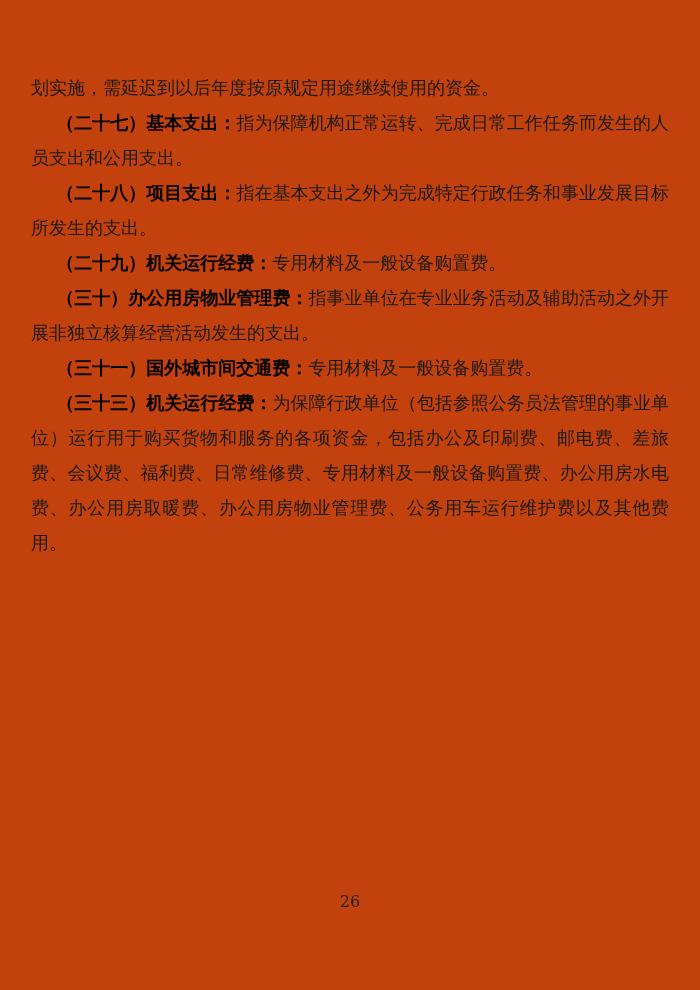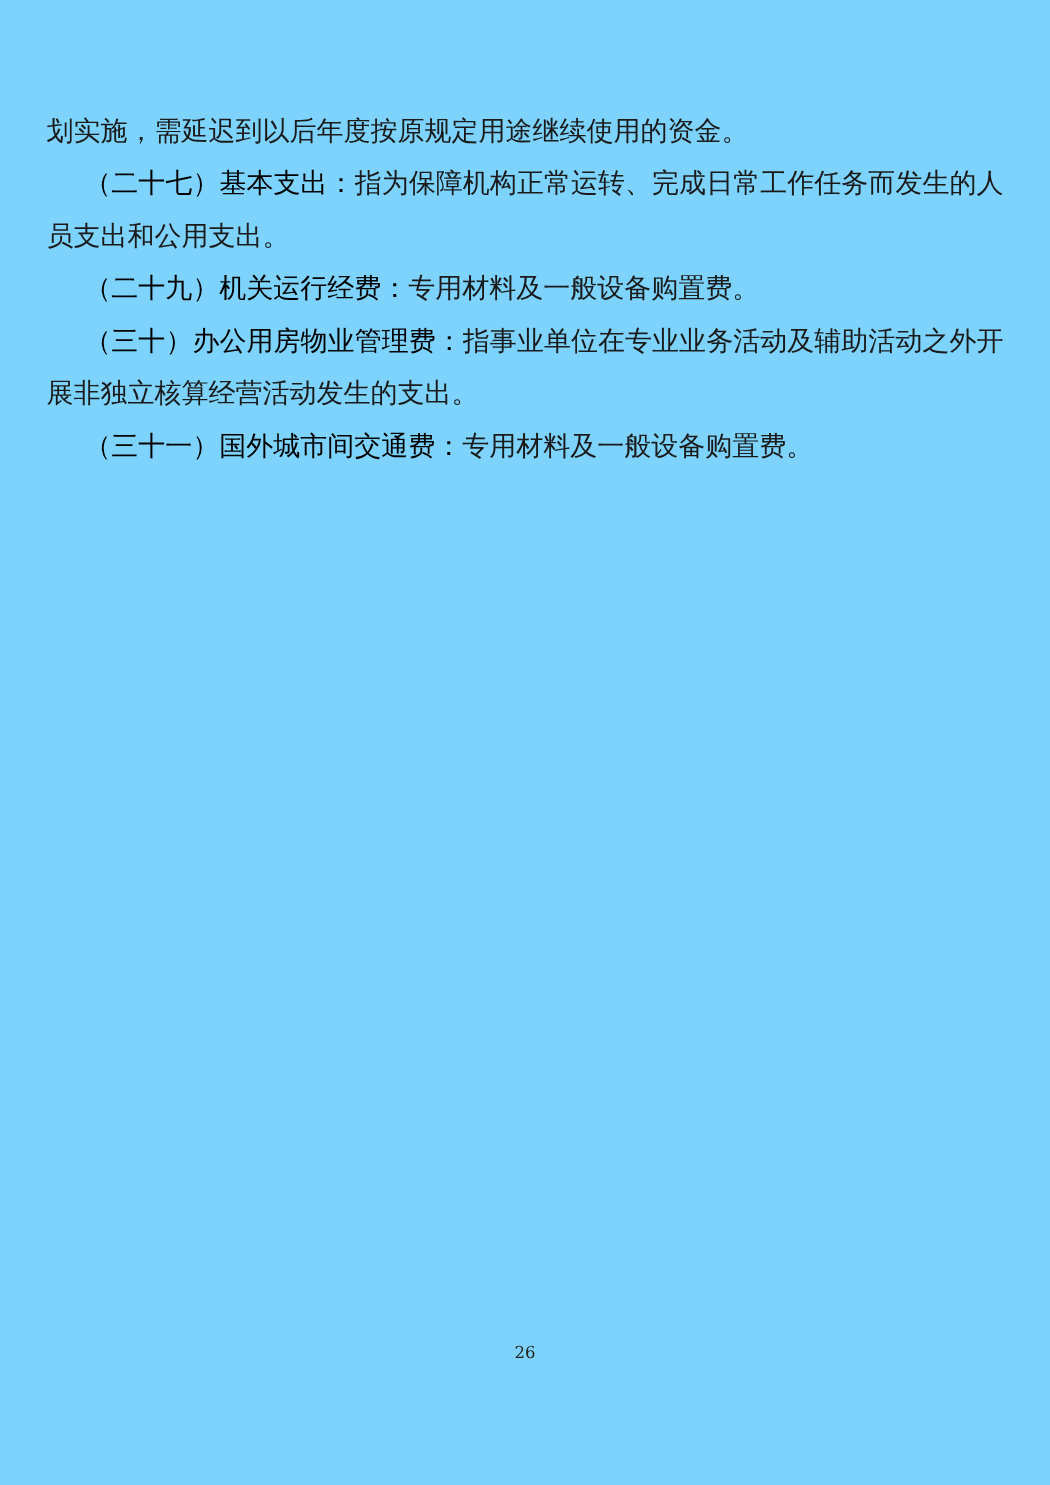--- a/index.html
+++ b/index.html
@@ -4,21 +4,21 @@
 <style>
   html, body {
     margin: 0;
     padding: 0;
     background: #ffffff;
   }
   .page {
     position: relative;
     width: 700px;
     height: 990px;
-    background: #7dd3fc;
+    background: #c2410c;
     overflow: hidden;
     color: #1a1a1a;
     font-family: "DejaVu Serif", "Liberation Serif", serif;
   }
   .text-block {
     position: absolute;
     left: 31px;
     top: 70px;
     width: 638px;
     font-size: 18px;
@@ -28,44 +28,46 @@
   }
   p.para {
     margin: 0;
     padding: 0;
   }
   p.para.indent {
     text-indent: 1.4em;
   }
   .term {
     font-family: "DejaVu Sans", "Liberation Sans", sans-serif;
-    font-weight: 400;
+    font-weight: 700;
     color: #000000;
   }
   .definition {
     font-weight: 400;
   }
   .footer {
     position: absolute;
     top: 893px;
     left: 0;
     width: 700px;
     text-align: center;
-    font-size: 11px;
+    font-size: 16px;
     line-height: 18px;
     color: #222222;
   }
 </style>
 </head>
 <body>
 
 <div class="page">
   <div class="text-block" id="text-block">
       <p class="para"><span class="definition">划实施，需延迟到以后年度按原规定用途继续使用的资金。</span></p>
       <p class="para indent"><span class="term">（二十七）基本支出：</span><span class="definition">指为保障机构正常运转、完成日常工作任务而发生的人员支出和公用支出。</span></p>
+      <p class="para indent"><span class="term">（二十八）项目支出：</span><span class="definition">指在基本支出之外为完成特定行政任务和事业发展目标所发生的支出。</span></p>
       <p class="para indent"><span class="term">（二十九）机关运行经费：</span><span class="definition">专用材料及一般设备购置费。</span></p>
       <p class="para indent"><span class="term">（三十）办公用房物业管理费：</span><span class="definition">指事业单位在专业业务活动及辅助活动之外开展非独立核算经营活动发生的支出。</span></p>
       <p class="para indent"><span class="term">（三十一）国外城市间交通费：</span><span class="definition">专用材料及一般设备购置费。</span></p>
+      <p class="para indent"><span class="term">（三十三）机关运行经费：</span><span class="definition">为保障行政单位（包括参照公务员法管理的事业单位）运行用于购买货物和服务的各项资金，包括办公及印刷费、邮电费、差旅费、会议费、福利费、日常维修费、专用材料及一般设备购置费、办公用房水电费、办公用房取暖费、办公用房物业管理费、公务用车运行维护费以及其他费用。</span></p>
     </div>
   <div class="footer">
     <span>26</span>
   </div>
 </div>
 
 </body></html>

